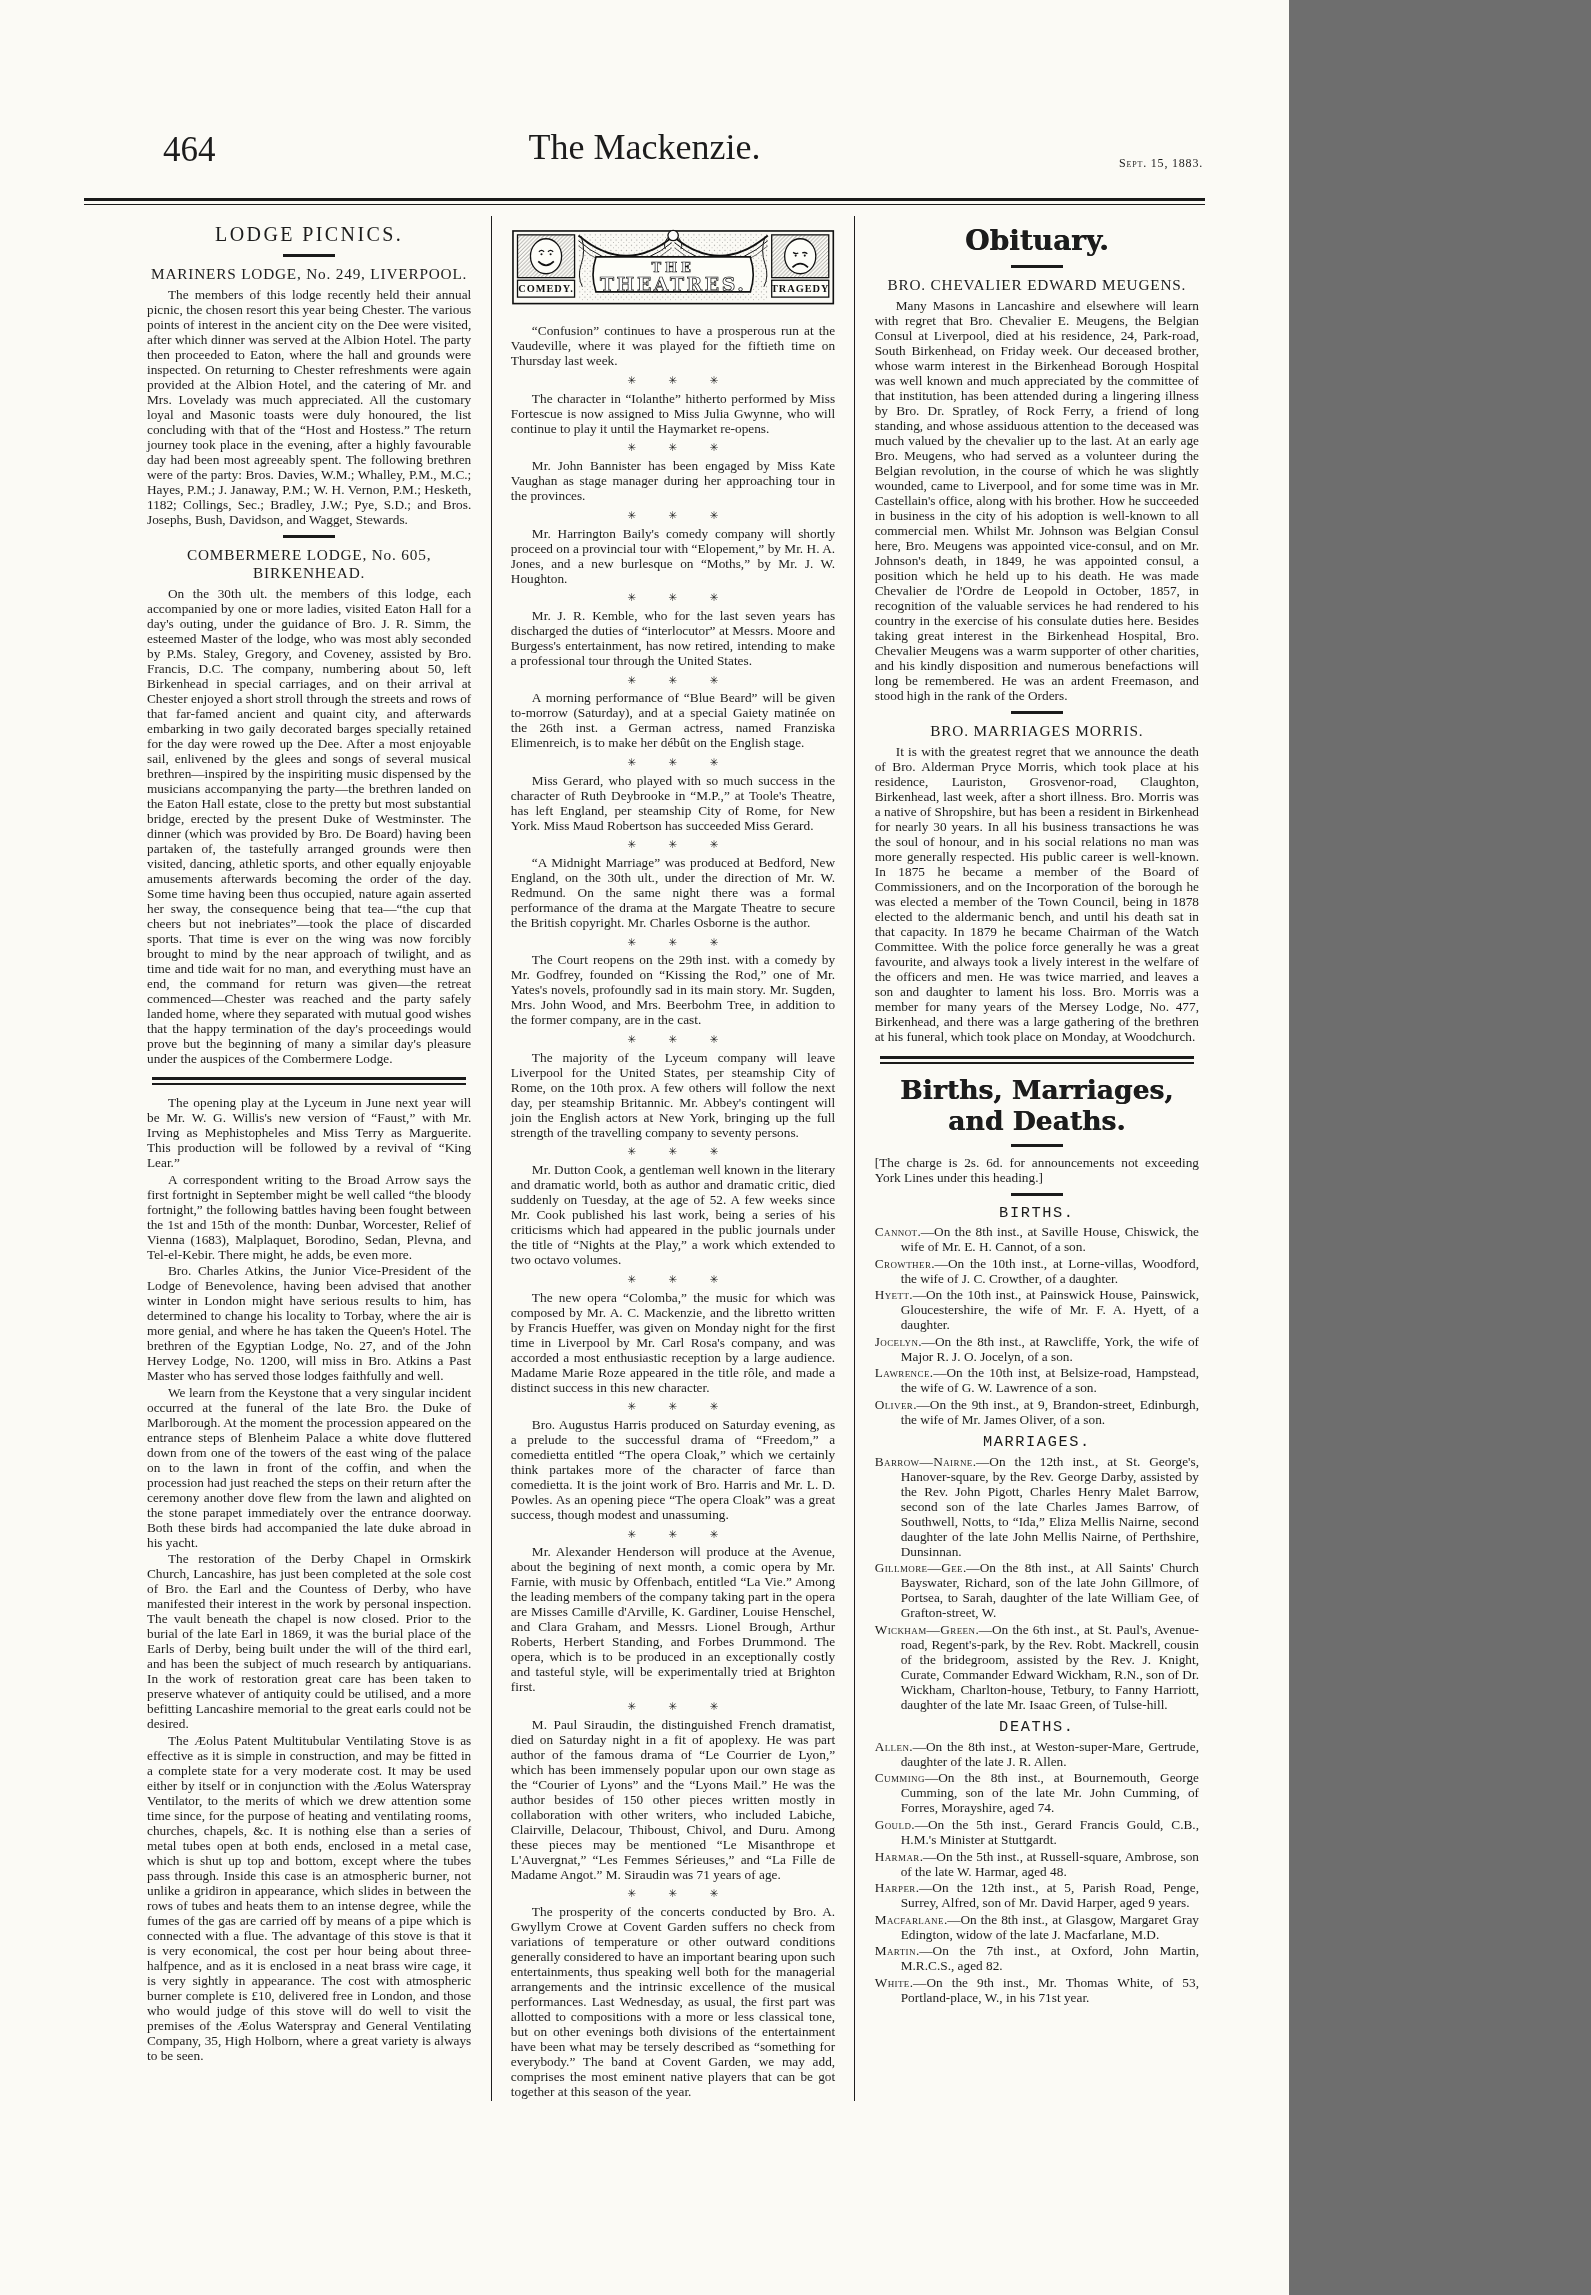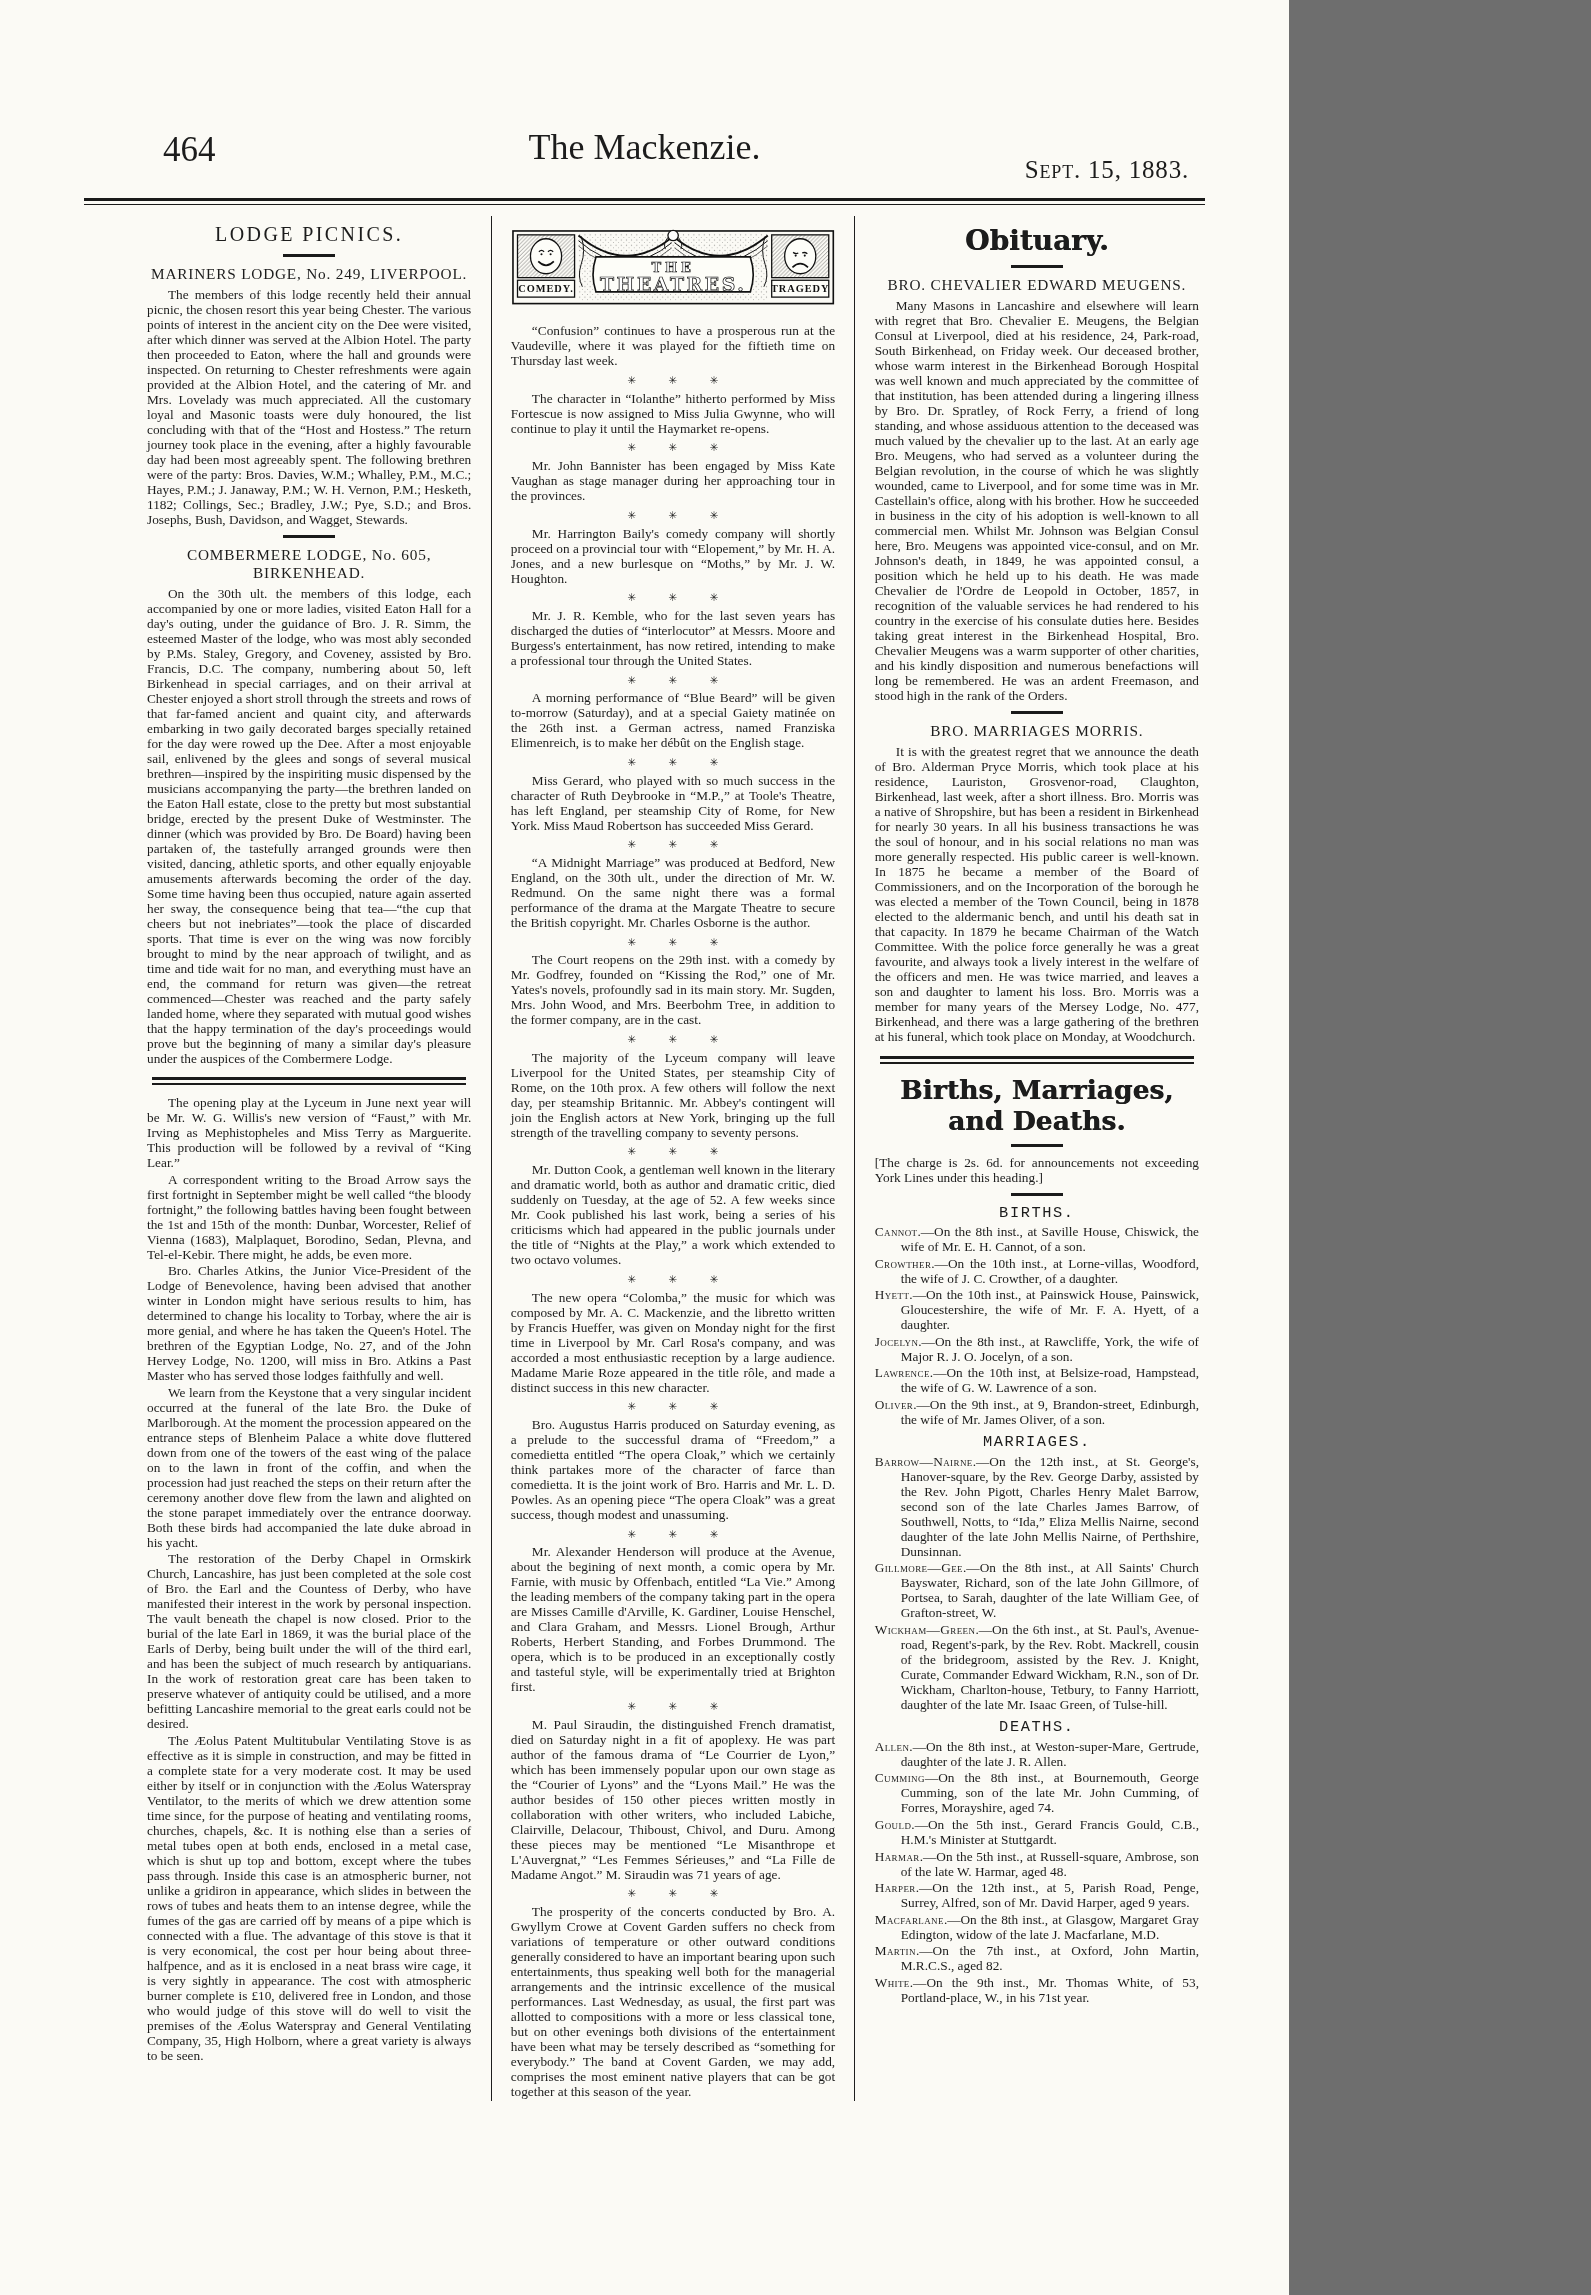--- a/index.html
+++ b/index.html
@@ -2,21 +2,21 @@
 <html style="font-size:13px"><head>
 <meta charset="utf-8">
 <style>
   html,body{margin:0;padding:0;background:#6e6e6e;}
   .page{position:relative;width:1289px;height:2295px;background:#fbfaf5;color:#1c1c1c;
         font-family:"Liberation Serif",serif;overflow:hidden;}
   
   .header{position:relative;height:198px;}
   .page-number{position:absolute;left:163px;top:130px;font-size:35px;}
   .page-title{position:absolute;left:0;right:0;top:126px;text-align:center;font-size:36px;}
-  .page-date{position:absolute;right:100px;top:156px;font-size:25px;font-variant:small-caps;letter-spacing:0.8px;}
+  .page-date{position:absolute;right:86px;top:156px;font-size:12px;font-variant:small-caps;letter-spacing:0.8px;}
   .head-rule{margin:0 84px;height:3.2px;border-top:3.2px solid #1a1a1a;border-bottom:1.6px solid #1a1a1a;}
   
   .columns{display:flex;align-items:stretch;margin:11.3px 90px 0 147px;}
   .col{flex:1 1 0;padding:0 19.3px;min-width:0;}
   .col:first-child{padding-left:0;}
   .col:last-child{padding-right:0;}
   .col + .col{border-left:1.6px solid #1e1e1e;}
   
   .body{margin:0 0 1.6px;font-size:13.3px;line-height:15px;text-align:justify;}
   .ind{text-indent:21px;}

